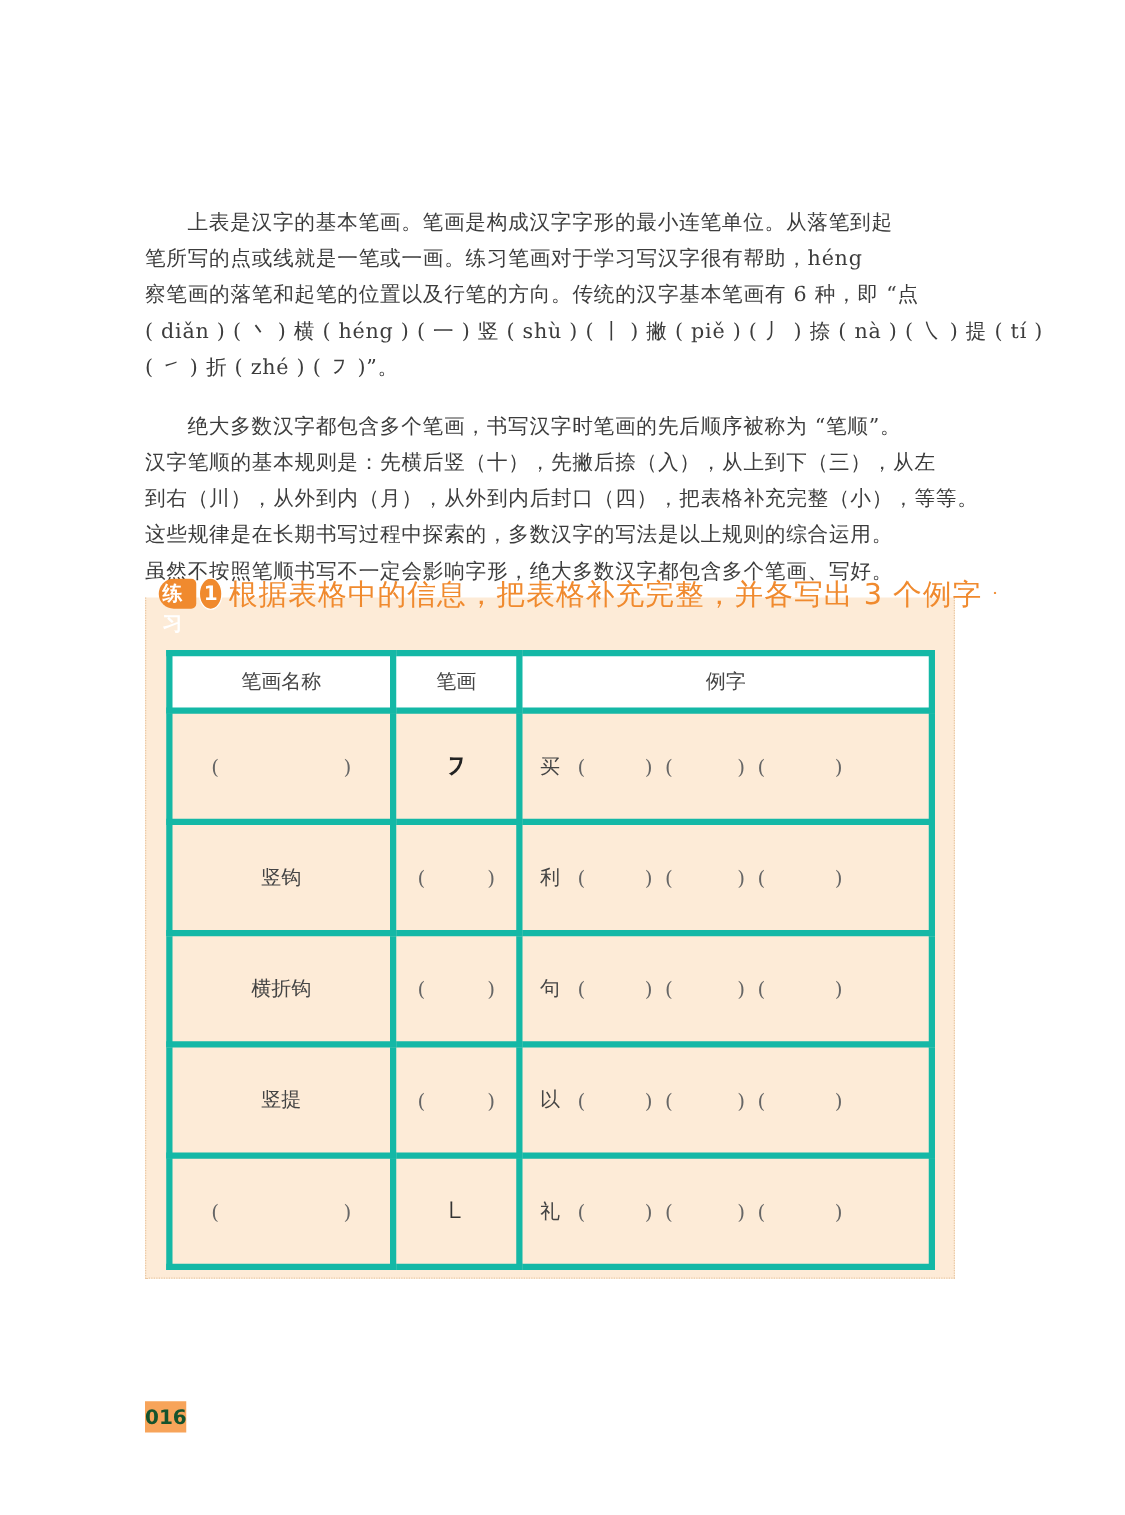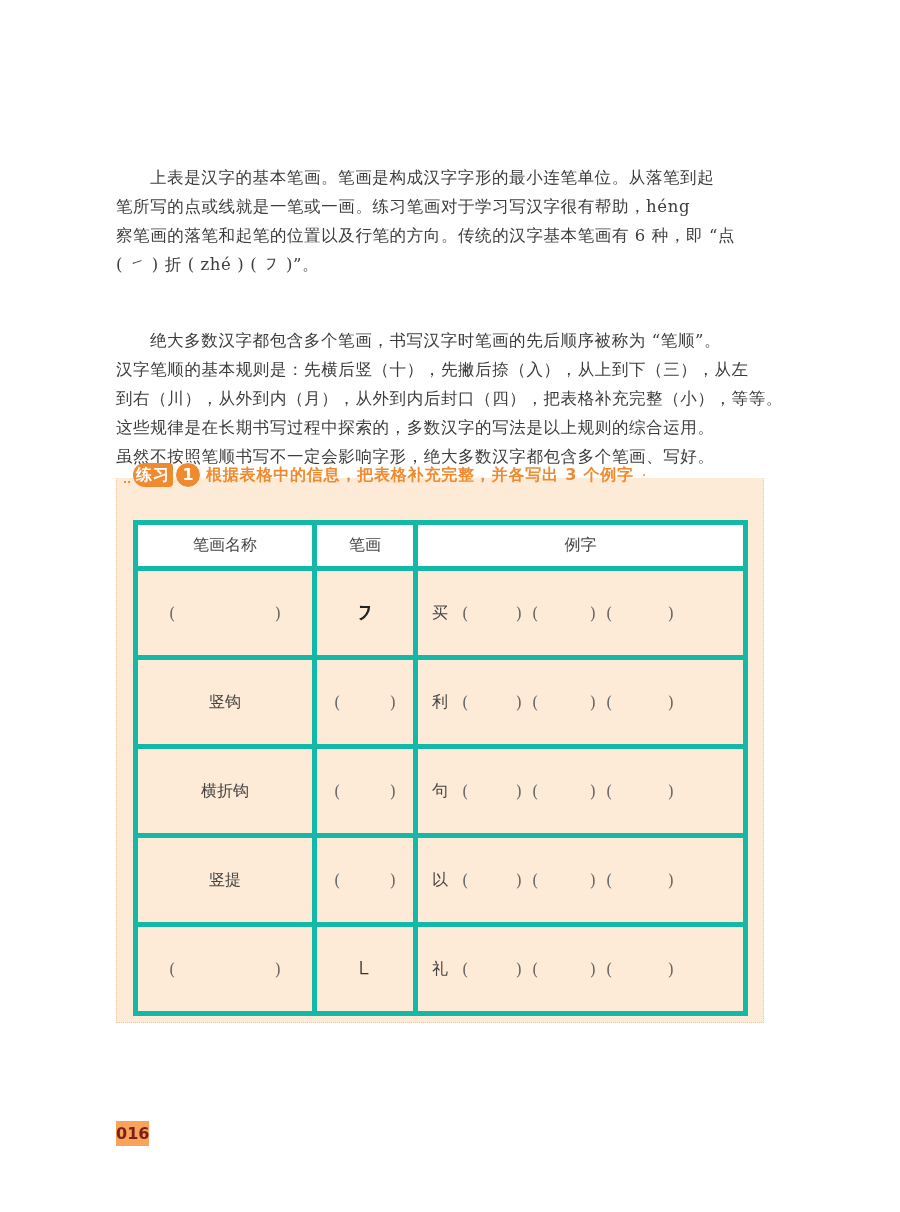--- a/index.html
+++ b/index.html
@@ -29,22 +29,22 @@
       background: #f08a2e; color: #fff; font-family: "DejaVu Sans", sans-serif; font-weight: bold;
       font-size: 16px; height: 24px; line-height: 24px; padding: 0 3px; border-radius: 12px 4px 4px 12px;
       letter-spacing: 1px;
     }
     .badge-num {
       background: #f08a2e; color: #fff; font-family: "DejaVu Sans", sans-serif; font-weight: bold;
       width: 24px; height: 24px; border-radius: 50%; text-align: center; line-height: 24px; font-size: 16px;
       margin-left: 2px; border: 1px solid #fff;
     }
     .exercise-title {
-      color: #f08a2e; font-family: "DejaVu Sans", "Liberation Sans", sans-serif; font-weight: bold;
-      font-size: 16px; margin-left: 5px; letter-spacing: 0.8px; white-space: nowrap;
+      color: #f08a2e; font-family: "DejaVu Sans", "Liberation Sans", sans-serif; font-weight: normal;
+      font-size: 23px; margin-left: 5px; letter-spacing: 0.8px; white-space: nowrap;
     }
     .dot-trail { color: #f08a2e; margin-left: 8px; font-size: 14px; }
 
     .stroke-table {
       position: absolute; left: 133px; top: 520px; width: 610px; height: 464px;
       border-collapse: collapse; table-layout: fixed;
       border: 1.5px solid #4a4a4a;
     }
     .stroke-table td, .stroke-table th { border: 5px solid #14b8a6; padding: 0; }
     .stroke-table th {
@@ -60,31 +60,32 @@
     .ex-char { width: 28px; }
     .ex-blank { display: inline-flex; justify-content: space-between; color: #666; }
     .ex-blank.b1 { width: 60px; margin-left: 2px; }
     .ex-blank.b2 { width: 64px; margin-left: 10px; }
     .ex-blank.b3 { width: 68px; margin-left: 10px; }
     .stroke-glyph { font-size: 20px; font-weight: bold; color: #222; }
     .stroke-glyph.thin { font-weight: normal; color: #333; font-size: 18px; }
 
     .page-number {
       position: absolute; left: 116px; top: 1121px; width: 33px; height: 25px;
-      background: #f7a45a; color: #7f1d1d; font-family: "DejaVu Sans", sans-serif; font-weight: bold;
+      background: #f7a45a; color: #14532d; font-family: "DejaVu Sans", sans-serif; font-weight: bold;
       font-size: 16px; line-height: 25px; text-align: center;
     }
   </style>
 </head>
 <body>
 
 <div class="para" style="top:131px;">
   <span class="line indent">上表是汉字的基本笔画。笔画是构成汉字字形的最小连笔单位。从落笔到起</span>
   <span class="line">笔所写的点或线就是一笔或一画。练习笔画对于学习写汉字很有帮助，héng</span>
   <span class="line">察笔画的落笔和起笔的位置以及行笔的方向。传统的汉字基本笔画有 6 种，即 “点</span>
+  <span class="line pinyin-line">( diǎn ) ( 丶 ) 横 ( héng ) ( 一 ) 竖 ( shù ) ( 丨 ) 撇 ( piě ) ( 丿 ) 捺 ( nà ) ( ㇏ ) 提 ( tí )</span>
   <span class="line">( ㇀ ) 折 ( zhé ) ( ㇇ )”。</span>
 </div>
 
 <div class="para" style="top:294px;">
   <span class="line indent">绝大多数汉字都包含多个笔画，书写汉字时笔画的先后顺序被称为 “笔顺”。</span>
   <span class="line">汉字笔顺的基本规则是：先横后竖（十），先撇后捺（入），从上到下（三），从左</span>
   <span class="line">到右（川），从外到内（月），从外到内后封口（四），把表格补充完整（小），等等。</span>
   <span class="line">这些规律是在长期书写过程中探索的，多数汉字的写法是以上规则的综合运用。</span>
   <span class="line">虽然不按照笔顺书写不一定会影响字形，绝大多数汉字都包含多个笔画、写好。</span>
 </div>

